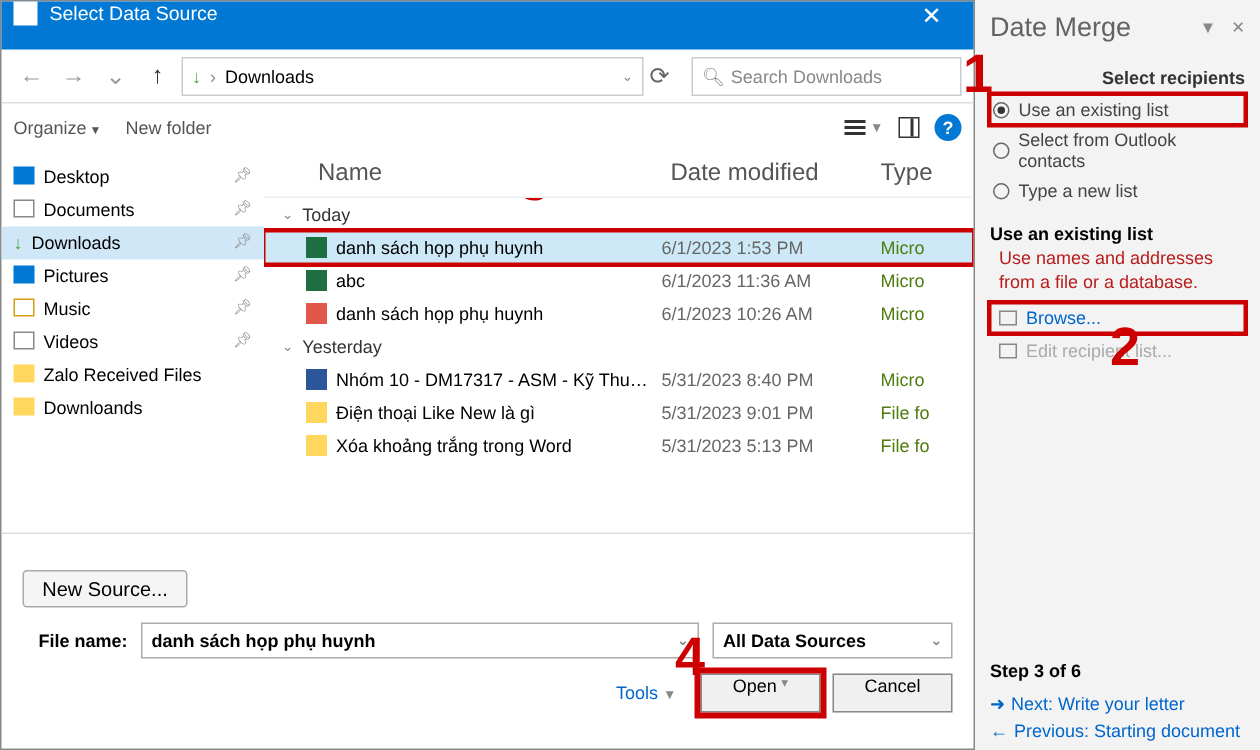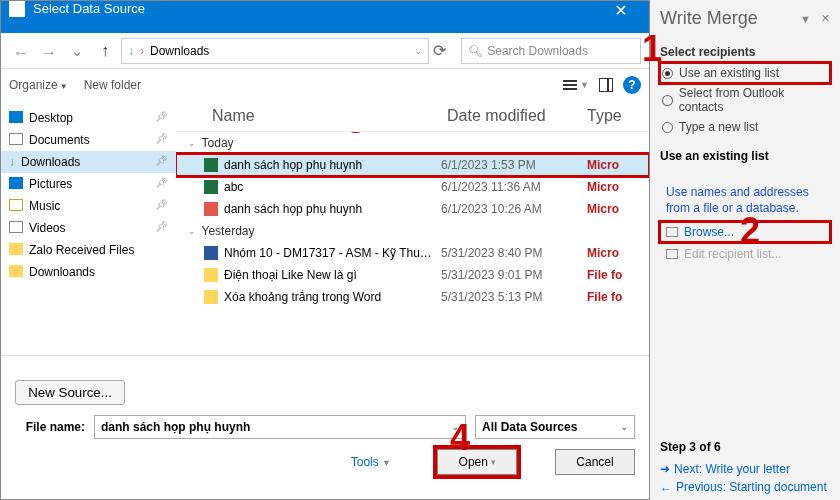--- a/index.html
+++ b/index.html
@@ -51,52 +51,52 @@
     .col-date { width: 140px; }
     .col-type { width: 50px; }
     .file-list { flex: 1; overflow-y: auto; font-size: 12px; }
     .file-group { padding: 4px 12px; color: #333; display: flex; align-items: center; gap: 6px; }
     .file-group .grp-arrow { color: #888; font-size: 9px; }
     .file-row { display: flex; align-items: center; padding: 4px 12px 4px 28px; gap: 6px; cursor: pointer; }
     .file-row.selected { background: #cde8f6; }
     .file-row.highlighted { outline: 3px solid #c00; outline-offset: -1px; }
     .file-name { flex: 1; overflow: hidden; text-overflow: ellipsis; white-space: nowrap; }
     .file-date { width: 140px; color: #666; }
-    .file-type { width: 50px; color: #b91c1c; font-weight: bold; }
+    .file-type { width: 50px; color: #4d7c0f; }
     .fi { width: 14px; height: 14px; display: inline-block; }
     .fi-xls { background: #1d6f42; }
     .fi-pdf { background: #e2574c; }
     .fi-doc { background: #2b579a; }
     .fi-fold { background: #ffd75e; }
     
     .bottom { padding: 24px 14px; display: flex; flex-direction: column; gap: 10px; font-size: 12px; border-top: 1px solid #ddd; }
     .new-source-btn { width: 110px; padding: 4px 8px; border: 1px solid #aaa; background: #f5f5f5; border-radius: 3px; }
     .filename-row { display: flex; align-items: center; gap: 9px; font-weight: bold; }
     .filename-label { width: 70px; text-align: right; }
     .filename-input { flex: 1; height: 24px; border: 1px solid #aaa; padding: 0 6px; background: #fff; display: flex; align-items: center; justify-content: space-between; }
     .filter-select { width: 160px; height: 24px; border: 1px solid #aaa; padding: 0 6px; display: flex; align-items: center; justify-content: space-between; }
     .action-row { display: flex; justify-content: flex-end; align-items: center; gap: 8px; position: relative; }
     .tools-link { margin-right: 8px; color: #0066cc; }
-    .btn { width: 80px; height: 26px; border: 1px solid #888; background: #f0f0f0; display: flex; align-items: center; justify-content: center; gap: 3px; margin-left: 30px; }
+    .btn { width: 80px; height: 26px; border: 1px solid #888; background: #f0f0f0; display: flex; align-items: flex-start; justify-content: center; gap: 3px; }
     .btn.open { outline: 4px solid #c00; outline-offset: 0; }
     
     .annotation { position: absolute; color: #c00; font-weight: bold; font-size: 36px; z-index: 100; pointer-events: none; font-family: Arial; }
     
     .panel { flex: 1; background: #f3f3f3; padding: 4px 10px; font-size: 12px; display: flex; flex-direction: column; }
     .panel-header { font-size: 18px; color: #636363; padding: 4px 0 10px; display: flex; align-items: center; }
     .panel-header .gap { flex: 1; }
     .panel-close { color: #888; font-size: 11px; margin-left: 10px; cursor: pointer; }
-    .section-title { font-weight: bold; color: #333; margin-top: 6px; }
+    .section-title { font-weight: bold; color: #333; margin-top: 6px; text-align: right; }
     .radio-group { margin: 4px 0 8px; }
     .radio-item { display: flex; align-items: center; gap: 6px; padding: 3px 2px; color: #444; }
     .radio-item.boxed { outline: 3px solid #c00; outline-offset: -1px; }
     .radio { width: 11px; height: 11px; border-radius: 50%; border: 1px solid #666; display: flex; align-items: center; justify-content: center; }
     .radio.checked::after { content: ''; width: 5px; height: 5px; background: #333; border-radius: 50%; }
     .subsection-title { font-weight: bold; margin-top: 4px; }
-    .help-text { color: #1d4ed8; padding: 2px 6px; line-height: 1.3; margin-top: 20px; }
+    .help-text { color: #b91c1c; padding: 2px 6px; line-height: 1.3; }
     .browse-link { color: #0066cc; padding: 3px 6px; display: flex; align-items: center; gap: 6px; outline: 3px solid #c00; outline-offset: -1px; margin-top: 4px; }
     .browse-icon { width: 12px; height: 10px; border: 1px solid #888; }
     .edit-link { color: #aaa; padding: 3px 6px; display: flex; align-items: center; gap: 6px; margin-top: 2px; }
     .spacer { flex: 1; }
     .step-label { font-weight: bold; margin-bottom: 6px; }
     .step-link { color: #0066cc; padding: 2px 0; display: flex; align-items: center; gap: 4px; }
     .arrow-r { color: #0066cc; }
     .arrow-l { color: #0066cc; }
     
     .dd { font-size: 9px; color: #888; }
@@ -265,21 +265,21 @@
         </div>
       <div class="btn">Cancel</div>
     </div>
   </div>
 </div>
 
 <div class="panel" style="position:relative">
   <span class="annotation" style="left:-8px; top:28px;">1</span>
   <span class="annotation" style="left:90px; top:210px;">2</span>
   <div class="panel-header">
-    <span>Write Merge</span>
+    <span>Date Merge</span>
     <span class="gap"></span>
     <span class="panel-close">▼</span>
     <span class="panel-close">✕</span>
   </div>
   <div class="section-title">Select recipients</div>
   <div class="radio-group" id="radios">
       <div class="radio-item boxed">
         <span class="radio checked"></span>
         <span>Use an existing list</span>
       </div>

